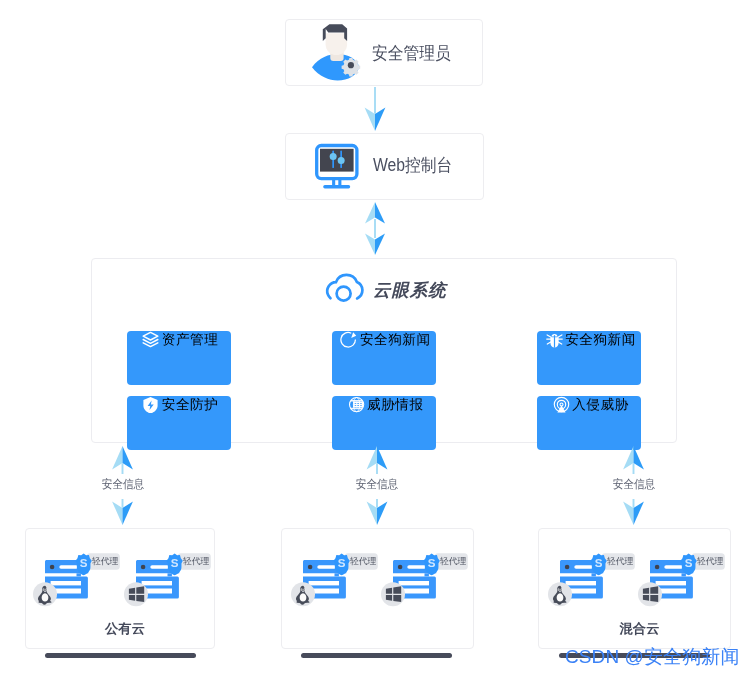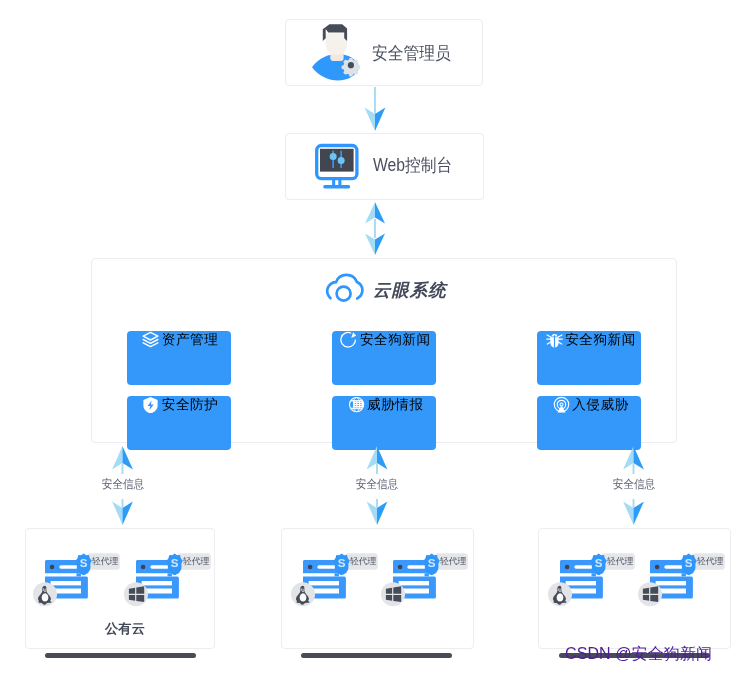--- a/index.html
+++ b/index.html
@@ -47,21 +47,21 @@
   #cloud-3{left:538px;width:193px;}
   .cloud-title{position:absolute;left:10px;right:0;top:91px;text-align:center;font-size:13.2px;color:#44495a;font-weight:bold;letter-spacing:.1px;}
   .servers{position:absolute;left:2px;top:24px;width:100%;display:flex;justify-content:center;align-items:flex-start;}
   .server{margin:0 1.8px;line-height:0;}
   .server svg{display:block;}
   .agent-tag{font-family:"Liberation Sans",sans-serif;}
   .bar{position:absolute;height:4.6px;border-radius:2.5px;background:#474b5a;top:653.2px;}
   #bar-1{left:45px;width:150.5px;}
   #bar-2{left:301.4px;width:150.5px;}
   #bar-3{left:559.2px;width:150.5px;}
-  #watermark{position:absolute;left:565px;top:644px;font-size:16px;color:#4c1d95;white-space:nowrap;letter-spacing:.1px;}
+  #watermark{position:absolute;left:565px;top:644px;font-size:19px;color:#3b82f6;white-space:nowrap;letter-spacing:.1px;}
 </style>
 </head>
 <body>
 
 <div class="stage">
 
   <div class="card" id="admin-card">
     <div class="card-inner">
       <span class="icon-slot"><svg width="52" height="62" viewBox="0 0 52 62">
       <path d="M1 45.2 C8 35.6 18.1 32.1 26.6 32.1 C37.3 32.1 45.7 37.4 48.2 45 C45.8 53.6 37.3 58.5 26.6 58.5 C18.1 58.5 8 54.4 1 45.2 Z" fill="#2f98fd"></path>
@@ -381,17 +381,18 @@
   <text x="50.65" y="14.4" font-size="11.6" font-weight="bold" fill="#cfe6ff" text-anchor="middle" font-family="Liberation Sans, sans-serif">S</text>
   <circle cx="12" cy="41.2" r="12" fill="#e2e4e8"></circle>
   <g transform="translate(4.9,33.6)">
       <path d="M0 2.1 L6.2 1.1 V7.1 H0 Z" fill="#474c59"></path>
       <path d="M7.4 0.9 L15.3 -0.4 V7.1 H7.4 Z" fill="#474c59"></path>
       <path d="M0 8.3 H6.2 V14.2 L0 13.2 Z" fill="#474c59"></path>
       <path d="M7.4 8.3 H15.3 V15.5 L7.4 14.3 Z" fill="#474c59"></path>
     </g>
 </svg></span></div>
         </div>
+        <div class="cloud-title">混合云</div>
       </div>
       <div class="bar" id="bar-3"></div>
     </div>
   <div id="watermark">CSDN @安全狗新闻</div>
 </div>
 
 </body></html>

